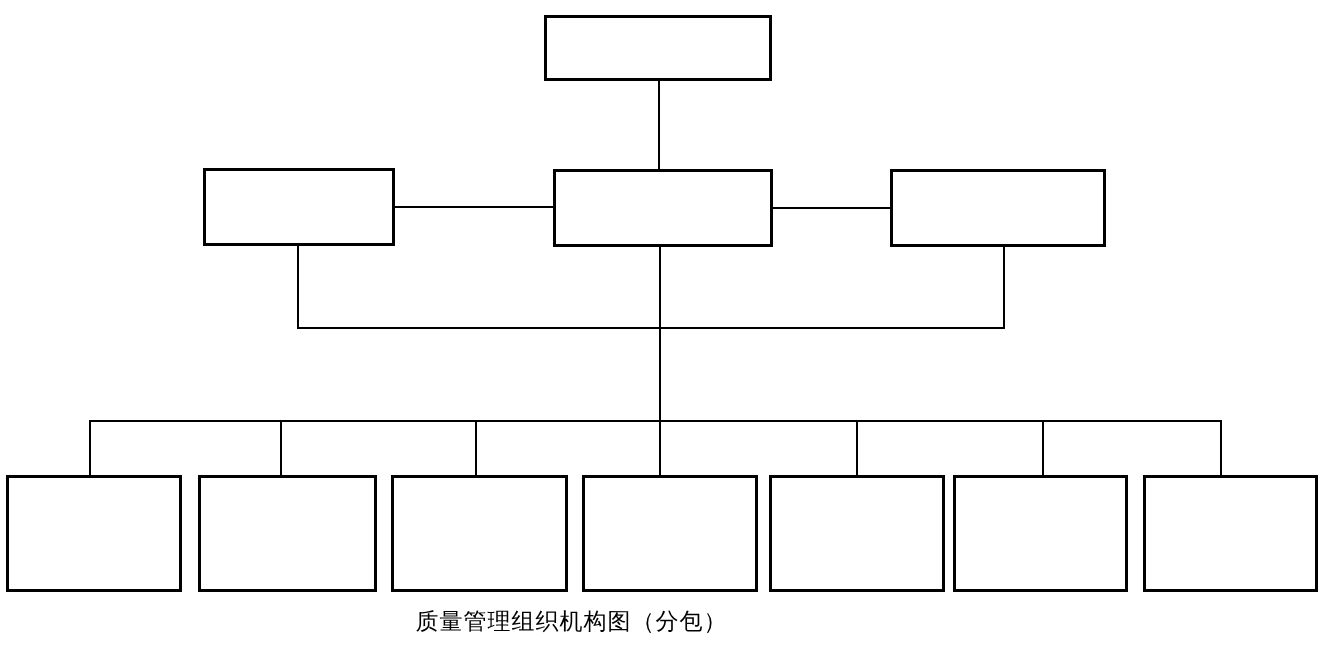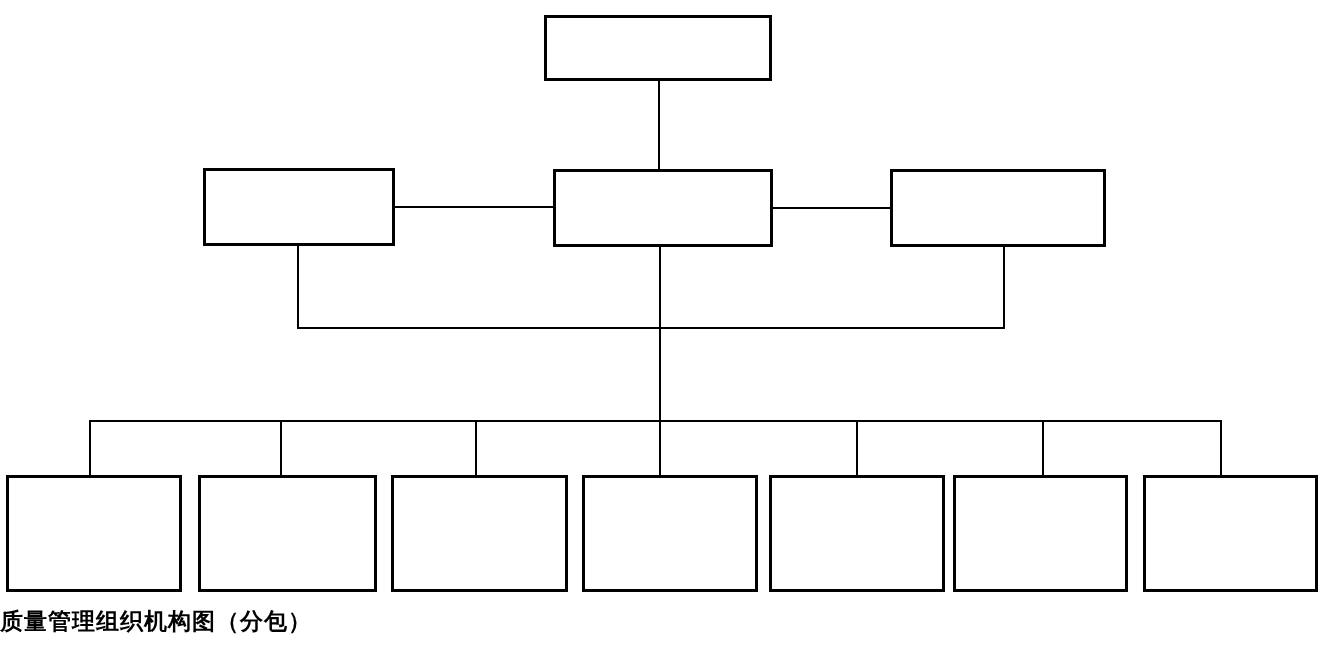--- a/index.html
+++ b/index.html
@@ -30,21 +30,22 @@
     position: absolute;
     background: #000000;
   }
   .hline { height: 2px; }
   .vline { width: 2px; }
   .caption {
     position: absolute;
     left: 0;
     top: 606px;
     width: 1143px;
-    font-weight: bold;
+    text-align: center;
+    font-weight: normal;
     font-size: 23px;
     letter-spacing: 1px;
     color: #000000;
     font-family: "Liberation Serif", "DejaVu Serif", serif;
   }
 </style>
 </head>
 <body>
 
 <div id="canvas">

